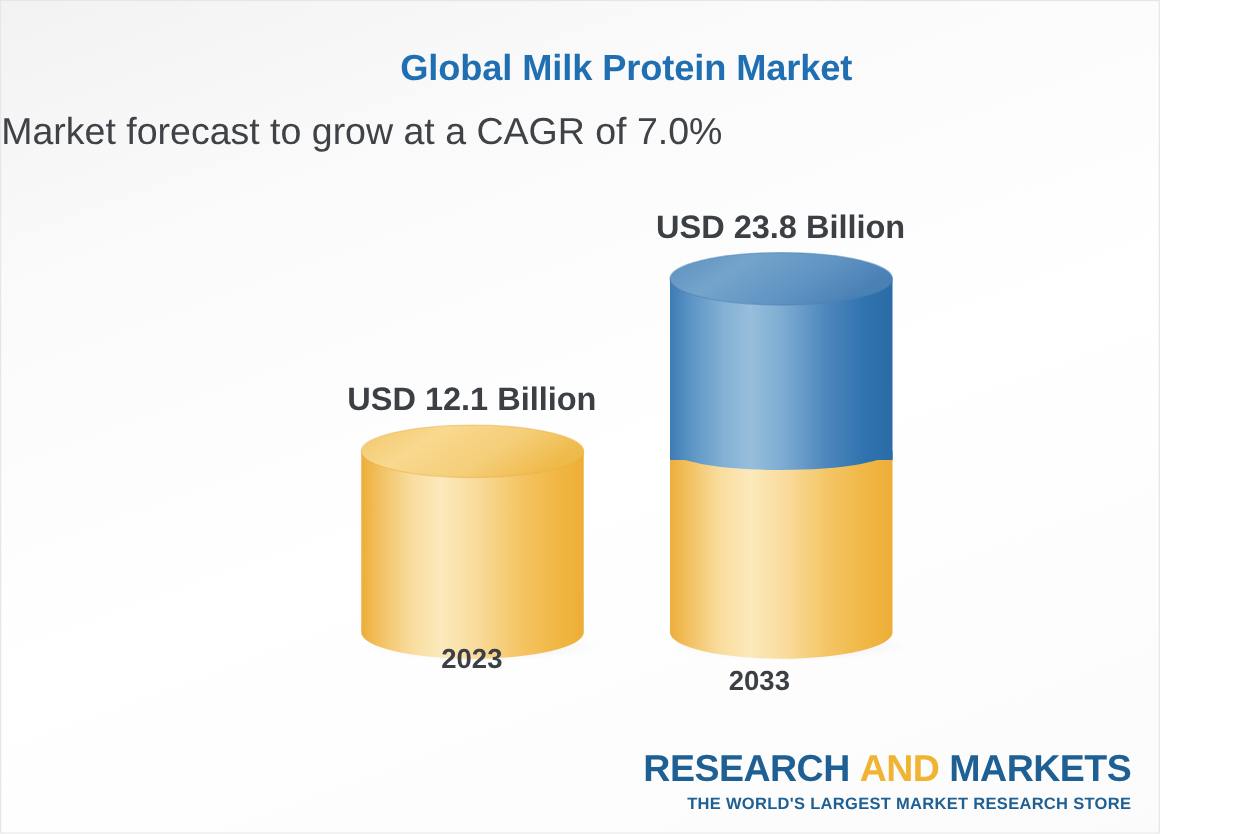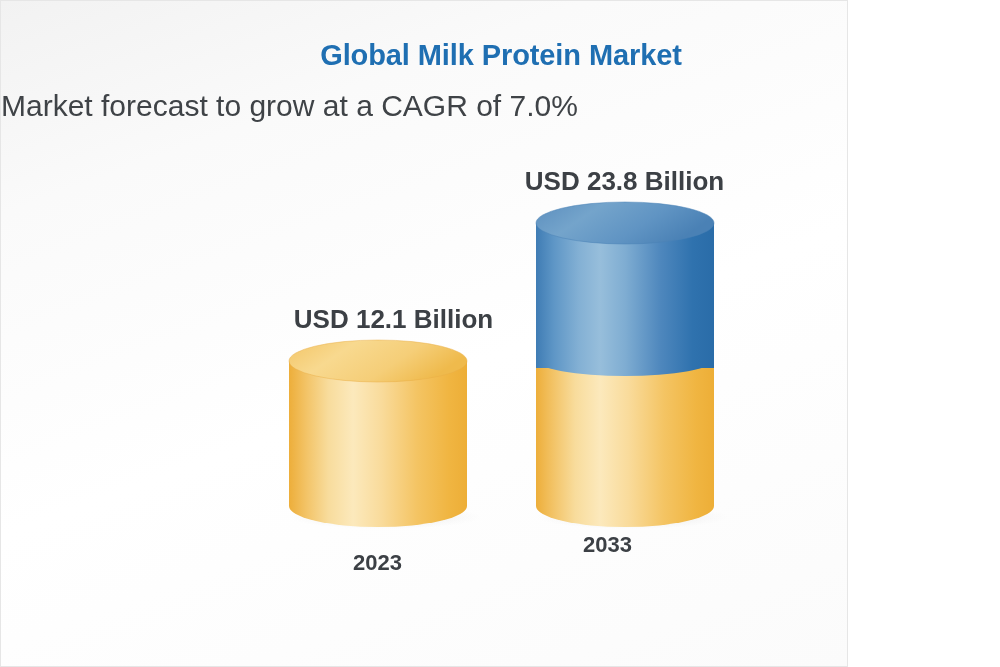--- a/index.html
+++ b/index.html
@@ -7,21 +7,21 @@
     margin: 0;
     padding: 0;
     background: #ffffff;
   }
   body {
     font-family: "Liberation Sans", sans-serif;
   }
 
   #canvas {
     position: relative;
-    width: 848px;
+    width: 928px;
     height: 667px;
     background: linear-gradient(160deg, #f2f2f2 0%, #fafafa 22%, #ffffff 55%, #fbfbfb 100%);
     border: 1px solid #e6e6e6;
     box-sizing: border-box;
     overflow: hidden;
     text-decoration: underline;
   }
 
   
   #title {
@@ -48,32 +48,32 @@
 
   
   .value-label {
     position: absolute;
     text-align: center;
     font-size: 26px;
     font-weight: bold;
     color: #3c4045;
     white-space: nowrap;
   }
-  #value-2023 { left: 271px; top: 303px; width: 243px; }
+  #value-2023 { left: 255px; top: 303px; width: 243px; }
   #value-2033 { left: 502px; top: 165px; width: 243px; }
 
   
   .year-label {
     position: absolute;
     text-align: center;
     font-size: 22px;
     font-weight: bold;
     color: #3c4045;
   }
-  #year-2023 { left: 288px; top: 549px; width: 177px; }
+  #year-2023 { left: 288px; top: 513px; width: 177px; }
   #year-2033 { left: 518px; top: 531px; width: 177px; }
 
   
   .cylinder {
     position: absolute;
   }
   #cyl-2023 { left: 280px; top: 335px; width: 200px; height: 195px; }
   #cyl-2033 { left: 527px; top: 197px; width: 200px; height: 333px; }
 
   
@@ -205,14 +205,20 @@
     <ellipse cx="97" cy="25" rx="89" ry="21" fill="none" stroke="#4A81B5" stroke-opacity="0.5" stroke-width="1"></ellipse>
   </svg>
 
   <div class="value-label" id="value-2023">USD 12.1 Billion</div>
   <div class="value-label" id="value-2033">USD 23.8 Billion</div>
 
   <div class="year-label" id="year-2023">2023</div>
   <div class="year-label" id="year-2033">2033</div>
 
 
+  <div id="logo">
+    <div id="logo-wordmark">
+      <span class="lg-blue">RESEARCH</span><span class="lg-blue">&nbsp;</span><span class="lg-gold">AND</span><span class="lg-blue">&nbsp;</span><span class="lg-blue">MARKETS</span>
+    </div>
+    <div id="logo-tagline">THE WORLD'S LARGEST MARKET RESEARCH STORE</div>
+  </div>
 
 </div>
 
 </body></html>

